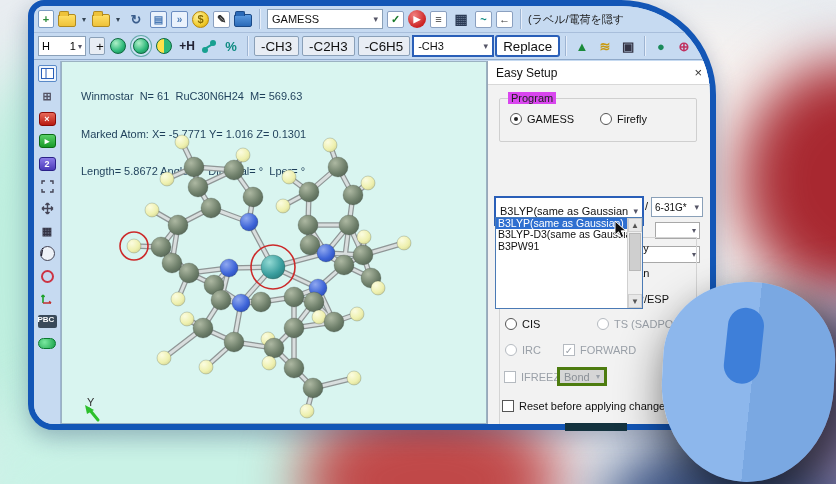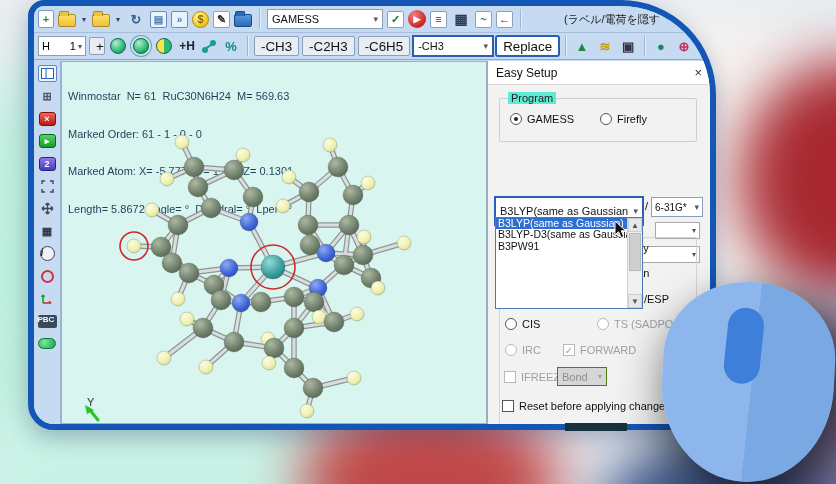--- a/index.html
+++ b/index.html
@@ -58,21 +58,21 @@
   .ic-bond i { position:absolute; left:4px; top:8px; width:11px; height:2px; background:#18a090; transform:rotate(-32deg); }
   .ic-teal-text { color:#0e8a80; font-weight:bold; }
 
   .combo { background:#fff; border:1px solid #8aa0b8; display:flex; align-items:center; height:20px;
            padding:0 4px; color:#111; position:relative; }
   .combo .chev { margin-left:auto; font-size:9px; color:#556; }
   .btn { background:#e8edf4; border:1px solid #8aa0b8; height:20px; padding:0 6px; display:flex;
          align-items:center; color:#111; border-radius:2px; }
   .btn.focus, .combo.focus { border:1px solid #2a5fb8; box-shadow:0 0 0 1px #2a5fb8; }
 
-  #jp-label { color:#1a1a1a; white-space:nowrap; overflow:hidden;margin-left:36px; }
+  #jp-label { color:#1a1a1a; white-space:nowrap; overflow:hidden; }
 
   
   #el-spinner { background:#fff; border:1px solid #8aa0b8; height:20px; width:48px; display:flex;
                 align-items:center; padding:0 3px; gap:2px; }
   #el-spinner .num { margin-left:auto; }
   #el-plus { width:16px; height:18px; }
 
   
   #sidebar { position:absolute; left:0; top:55px; width:27px; height:363px; background:#c6daf1;
              border-right:1px solid #9db4d2; display:flex; flex-direction:column; align-items:center;
@@ -88,32 +88,32 @@
   .sic-pbc { background:#3a4a5a; color:#fff; font-size:8px; width:19px; height:13px; border-radius:2px; }
   .sic-toggle { width:18px; height:11px; border-radius:6px; background:radial-gradient(circle at 35% 35%,#7ae8a0,#18a048);
                 border:1px solid #0a7a30; }
   .sic-redcircle { width:13px; height:13px; border:2px solid #cc3344; border-radius:50%; }
   .sic-info { width:15px; height:15px; border-radius:50%; background:#eef2f8; border:1.5px solid #445;
               font-size:10px; font-style:italic; color:#223; }
 
   
   #molview { position:absolute; left:27px; top:55px; width:426px; height:363px; background:#d9f5f0;
              border:1px solid #9bb2c2; overflow:hidden; }
-  #infotext { position:absolute; left:6px; top:3px; color:#1e3f5a; line-height:12.5px; white-space:pre; }
+  #infotext { position:absolute; left:19px; top:3px; color:#1e3f5a; line-height:12.5px; white-space:pre; }
   #mol { position:absolute; left:0; top:0; }
 
   
   #panel { position:absolute; left:453px; top:55px; width:223px; height:363px; background:#f2f2f2;
            border-left:1px solid #98a8b8; }
   #panel-title { position:absolute; left:0; top:0; width:100%; height:24px; background:#ffffff;
                  border-bottom:1px solid #d8d8d8; display:flex; align-items:center; padding:0 8px;
                  font-size:12px; color:#111; }
   #panel-close { margin-left:auto; font-size:13px; color:#333; cursor:default; }
   .groupbox { position:absolute; border:1px solid #cfcfcf; border-radius:2px; }
-  .grouplabel { position:absolute; top:-7px; left:8px; background:#5eead4; padding:0 3px; color:#222; }
+  .grouplabel { position:absolute; top:-7px; left:8px; background:#d946ef; padding:0 3px; color:#222; }
   .radio { display:flex; align-items:center; gap:5px; color:#111; position:absolute; }
   .rdot { width:12px; height:12px; border-radius:50%; border:1px solid #555; background:#fff; position:relative; flex:0 0 auto; }
   .rdot.on::after { content:""; position:absolute; left:3px; top:3px; width:4px; height:4px; border-radius:50%; background:#222; }
   .radio.disabled { color:#9aa0a8; }
   .radio.disabled .rdot { border-color:#b5bac0; }
   .cbox { width:12px; height:12px; border:1px solid #555; background:#fff; display:flex; align-items:center;
           justify-content:center; font-size:10px; color:#3a6; flex:0 0 auto; }
   .cbox.disabled { border-color:#b5bac0; color:#9aa0a8; }
 
   #method-combo { position:absolute; left:7px; top:136px; width:148px; height:28px;text-align:center; }
@@ -131,21 +131,21 @@
   .dd-arrow { position:absolute; left:0; width:100%; height:14px; background:#e8e8e8; color:#555;
               font-size:8px; display:flex; align-items:center; justify-content:center; border:1px solid #cfcfcf; }
   #dd-up { top:0; } #dd-down { bottom:0; }
   #dd-thumb { position:absolute; left:1px; top:15px; width:12px; height:38px; background:#cfcfcf; border:1px solid #b8b8b8; }
   #cursor-arrow { position:absolute; left:118px; top:2px; z-index:6; }
 
   .opt-frame { position:absolute; left:11px; top:176px; width:198px; height:190px; border:1px solid #d4d4d4; }
 
   #ifreez-row { position:absolute; left:16px; top:310px; display:flex; align-items:center; gap:5px; color:#9aa0a8; }
   #bond-combo { position:absolute; left:69px; top:306px; width:50px; height:19px; background:#d6d6d6;
-                border:1px solid #4d7c0f; color:#8a8f96; display:flex; align-items:center; padding:0 4px; }
+                border:3px solid #4d7c0f; color:#8a8f96; display:flex; align-items:center; padding:0 4px; }
   #bond-combo .chev { margin-left:auto; font-size:8px; color:#9aa0a8; }
   #reset-row { position:absolute; left:14px; top:339px; display:flex; align-items:center; gap:5px; color:#111; }
 
   
   #notch-teal { position:absolute; left:565px; top:423px; width:62px; height:8px; background:#14333f; z-index:3; }
   #notch-left { position:absolute; left:137px; top:419px; width:27px; height:10px; background:#1e2f52;
                 border-radius:2px; z-index:1; display:flex; align-items:center; justify-content:center; gap:3px; }
   #notch-left i { width:3px; height:3px; border-radius:50%; background:#8aa0c8; }
 
   
@@ -289,21 +289,20 @@
         <span class="sic-pbc">PBC</span>
       </span>
     <span class="sic">
         <span class="sic-toggle"></span>
       </span>
   </div>
 
   <div id="molview">
     <div id="infotext">
       <div>Winmostar  N= 61  RuC30N6H24  M= 569.63</div>
-      <div>Marked Order: 61 - 1 - 0 - 0</div>
       <div>Marked Atom: X= -5.7771 Y= 1.016 Z= 0.1301</div>
       <div>Length= 5.8672 Angle= °  Dihedral= °  Lper= °</div>
     </div>
     <svg id="mol" width="426" height="363" viewBox="61 62 426 363">
         <defs>
           <radialGradient id="g-C" cx="0.35" cy="0.3" r="0.95">
             <stop offset="0%" stop-color="#adb8a2"></stop>
             <stop offset="55%" stop-color="#6e7f6a"></stop>
             <stop offset="100%" stop-color="#46564a"></stop>
           </radialGradient>

